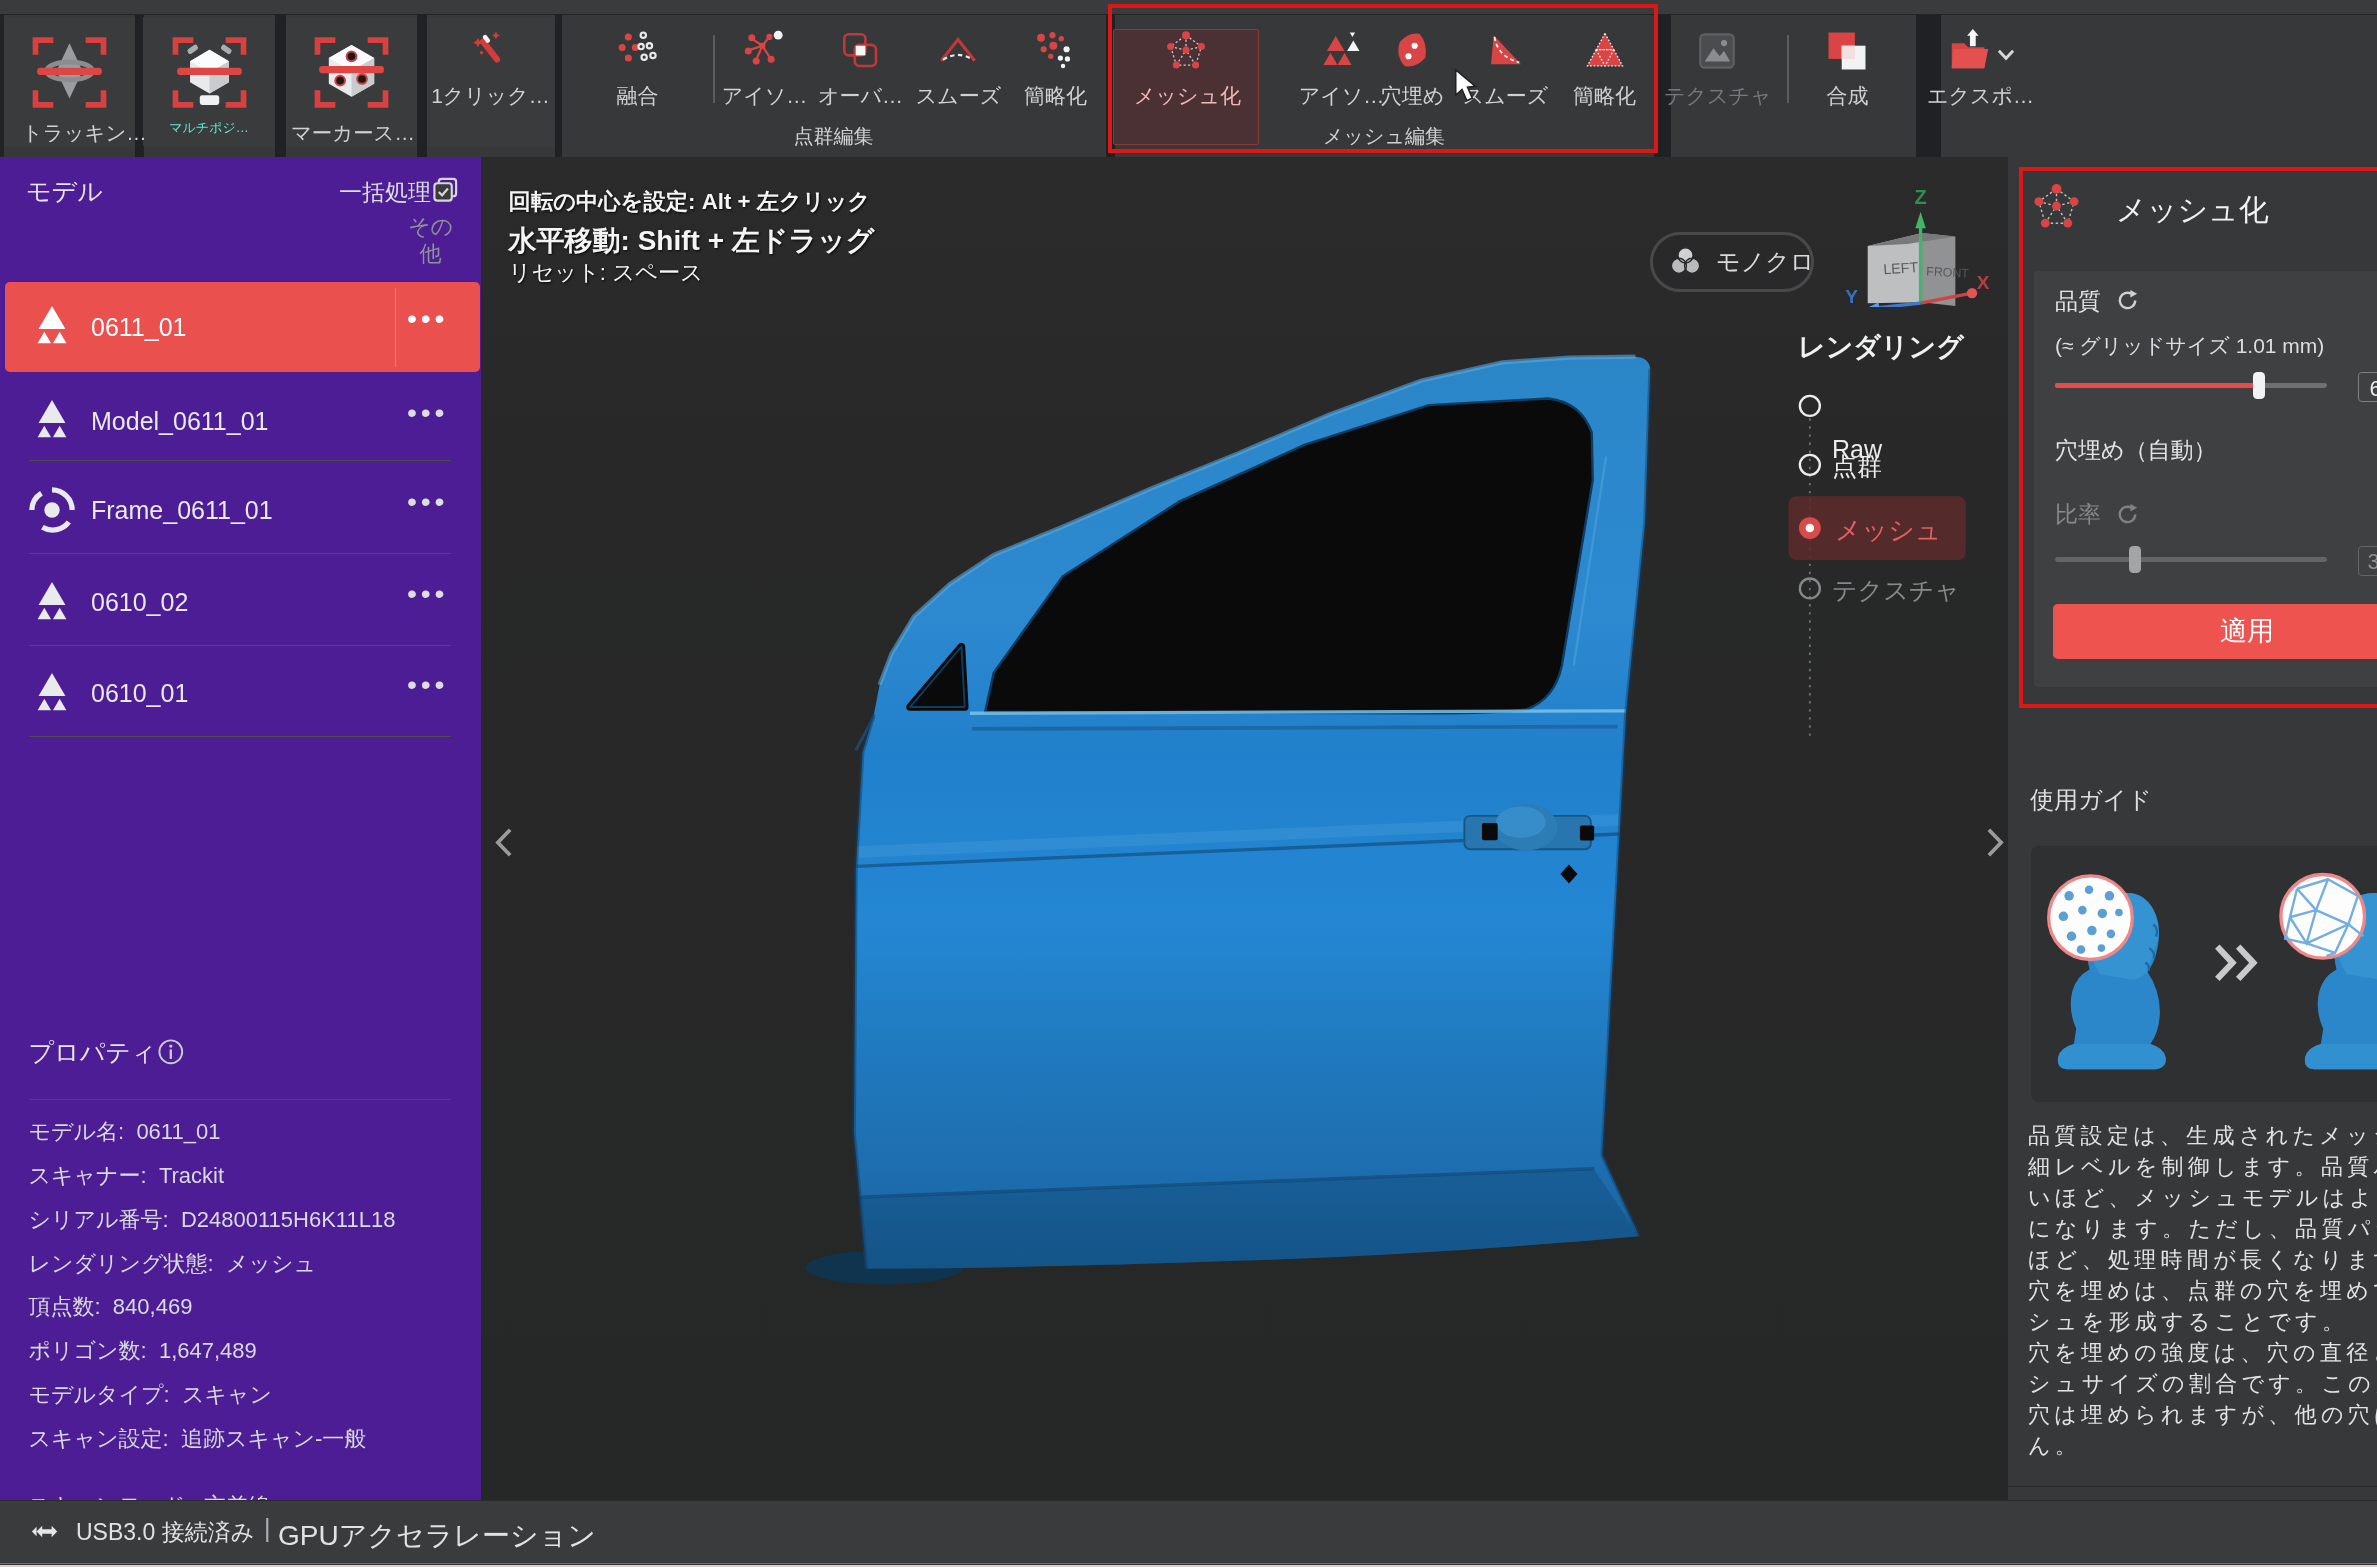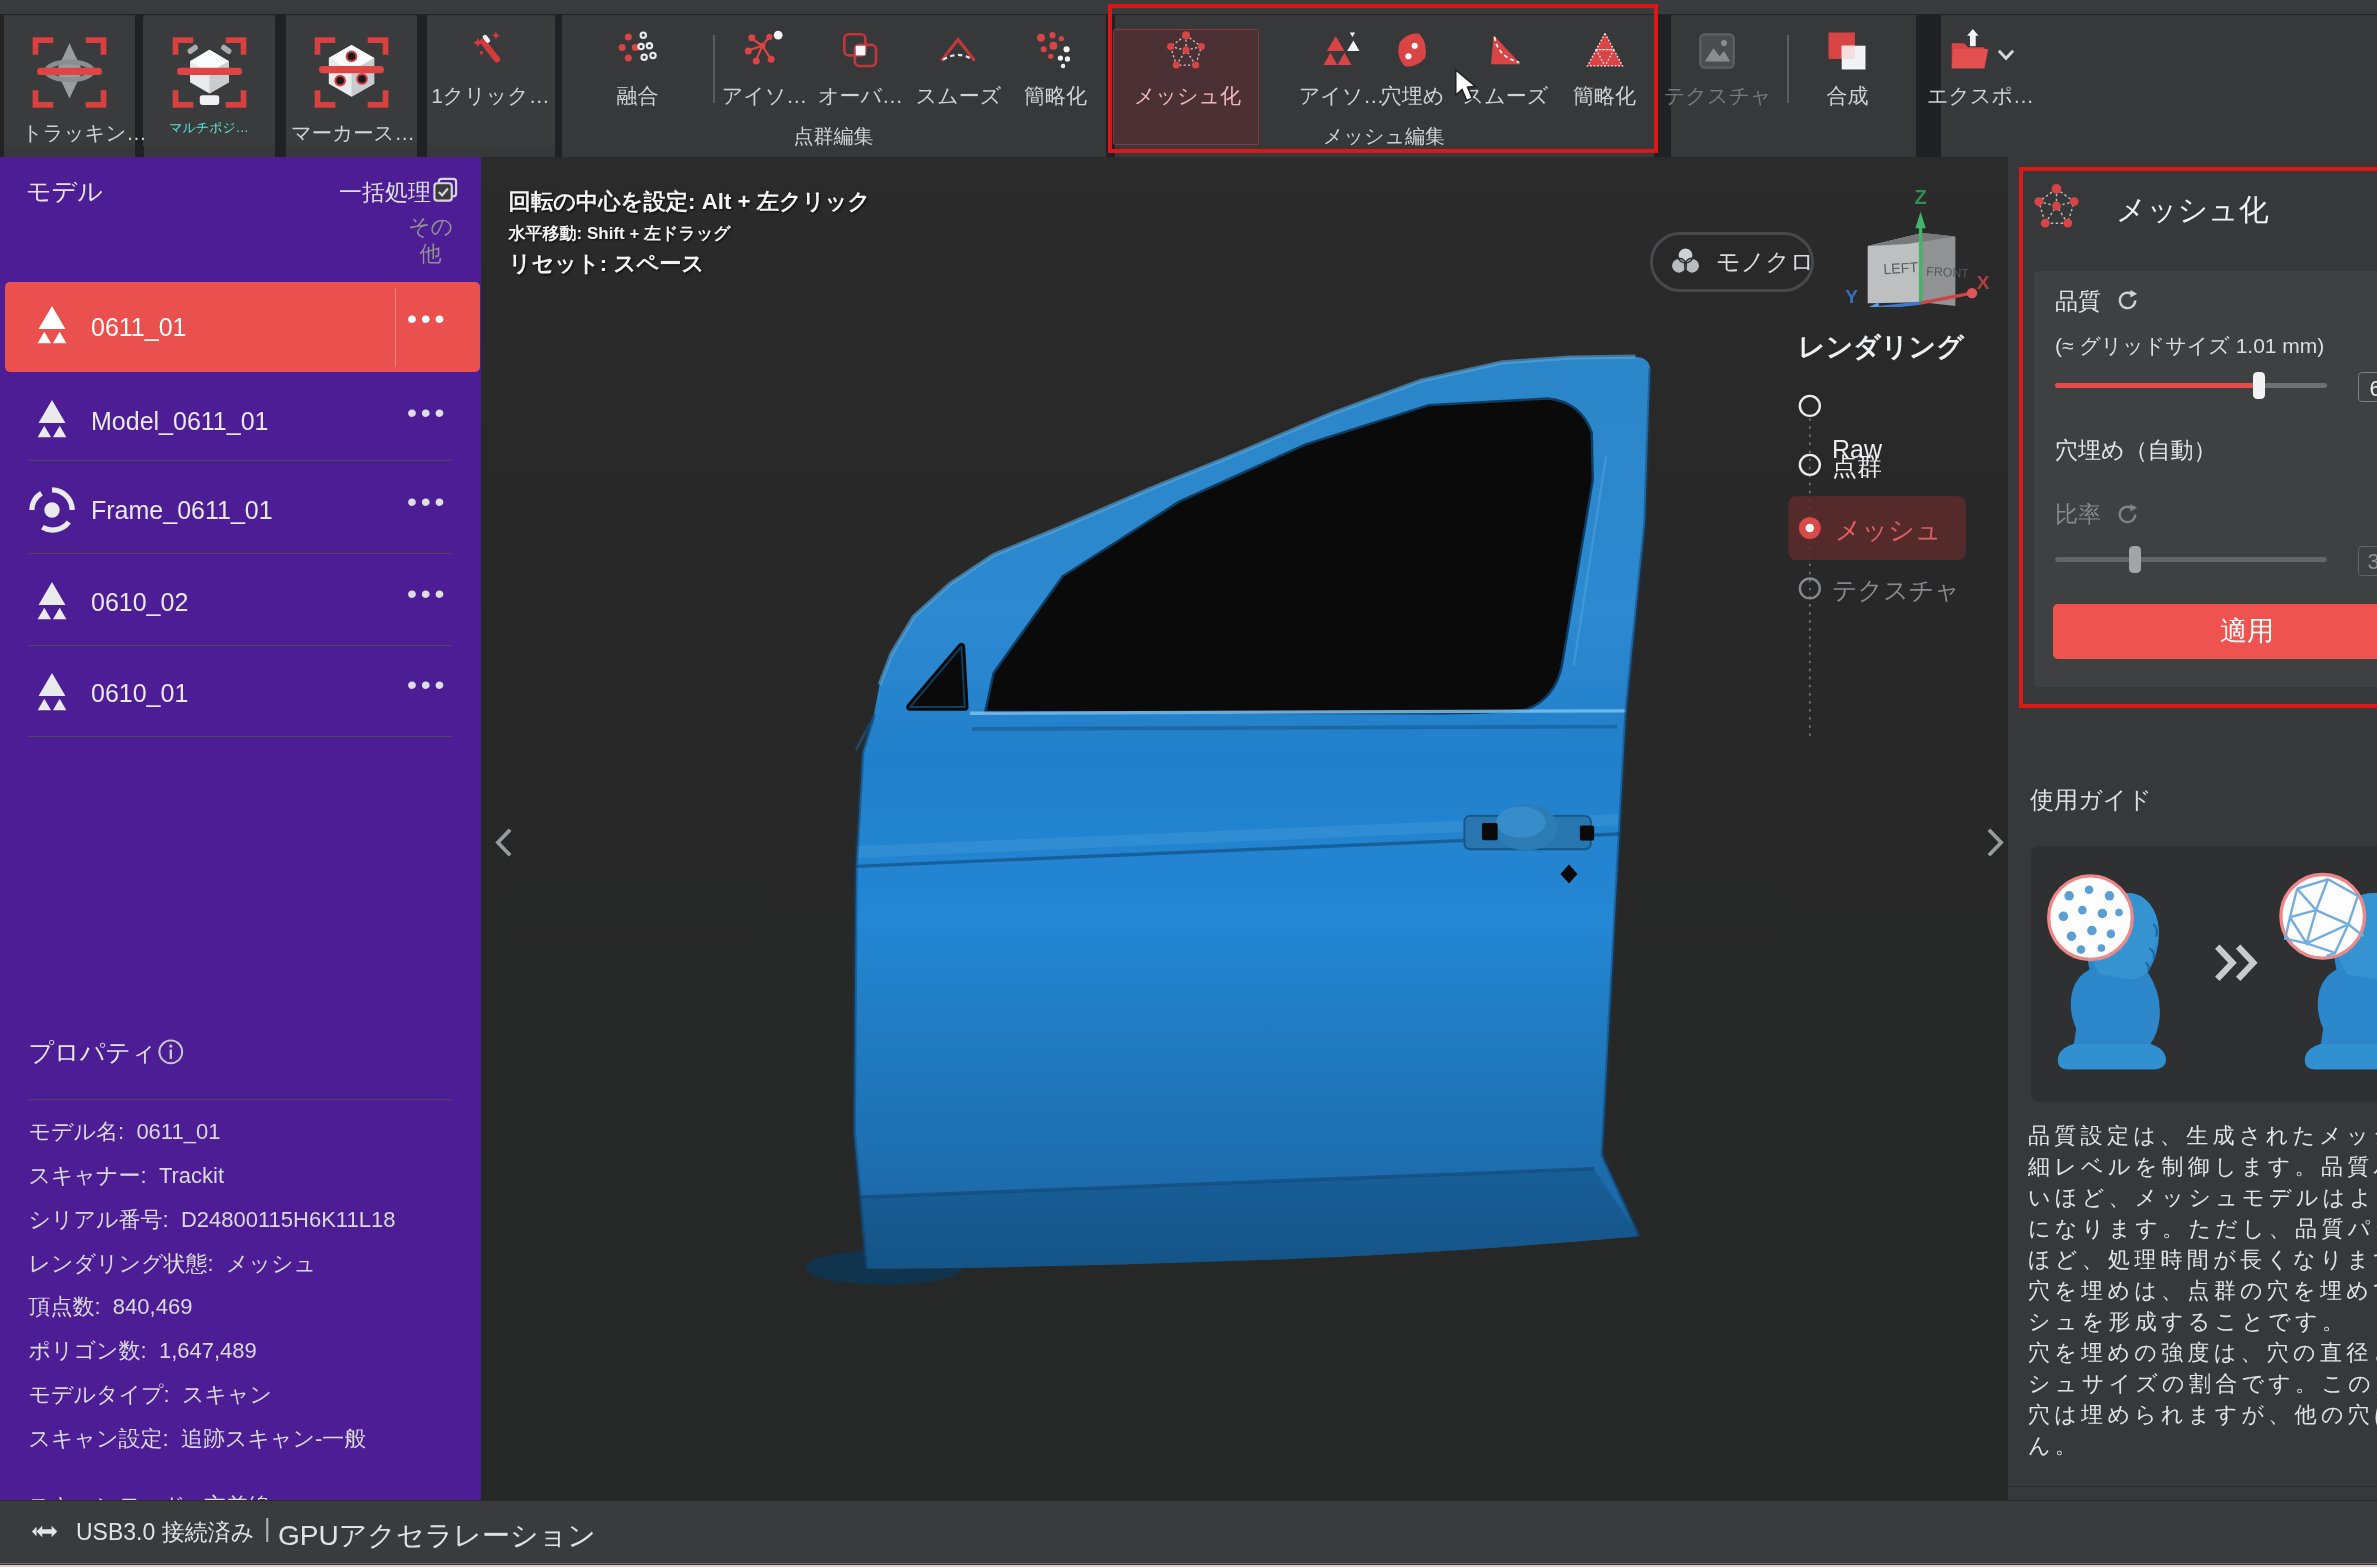--- a/index.html
+++ b/index.html
@@ -377,22 +377,22 @@
       <rect x="3080" y="1716" width="266" height="70" rx="12" fill="none" stroke="#175684" stroke-width="4"></rect>
       <ellipse cx="3210" cy="1740" rx="66" ry="49" fill="#2c7cb6"></ellipse>
       <ellipse cx="3199" cy="1729" rx="52" ry="33" fill="#3a90cd" opacity="0.85"></ellipse>
       <rect x="3117" y="1731" width="33" height="36" rx="4" fill="#0a0a0a"></rect>
       <rect x="3323" y="1736" width="30" height="32" rx="4" fill="#0a0a0a"></rect>
 
       <path d="M3300 1818 L3318 1838 L3300 1858 L3282 1838 Z" fill="#0a0a0a"></path>
     </svg>
 
     <div class="abs" style="left:27.6px;top:29.5px;font-size:22.3px;color:#f4f4f4;text-shadow:1px 1.4px 2.4px rgba(0,0,0,0.85);font-weight:700;">回転の中心を設定: Alt + 左クリック</div>
-    <div class="abs" style="left:27.6px;top:65px;font-size:17px;color:#f4f4f4;text-shadow:1px 1.4px 2.4px rgba(0,0,0,0.85);font-weight:700;">水平移動: Shift + 左ドラッグ</div>
-    <div class="abs" style="left:27.6px;top:92px;font-size:22.3px;color:#f4f4f4;text-shadow:1px 1.4px 2.4px rgba(0,0,0,0.85);font-weight:700;">リセット: スペース</div>
+    <div class="abs" style="left:27.6px;top:65px;font-size:28px;color:#f4f4f4;text-shadow:1px 1.4px 2.4px rgba(0,0,0,0.85);font-weight:700;">水平移動: Shift + 左ドラッグ</div>
+    <div class="abs" style="left:27.6px;top:101px;font-size:22.3px;color:#f4f4f4;text-shadow:1px 1.4px 2.4px rgba(0,0,0,0.85);font-weight:400;">リセット: スペース</div>
 
     <svg class="abs" style="left:10.5px;top:669px" width="24" height="33" viewBox="0 0 50 70">
       <path d="M38 8 L12 35 L38 62" fill="none" stroke="#999b9d" stroke-width="8"></path>
     </svg>
     <svg class="abs" style="left:1502px;top:669px" width="24" height="33" viewBox="0 0 50 70">
       <path d="M12 8 L38 35 L12 62" fill="none" stroke="#999b9d" stroke-width="8"></path>
     </svg>
 
     <div class="abs" style="left:1169px;top:75px;width:164px;height:60px;border:3.3px solid #47494b;border-radius:33px;background:rgba(40,40,42,0.55);"></div>
     <svg class="abs" style="left:1186px;top:88px" width="37" height="34" viewBox="0 0 78 72">

